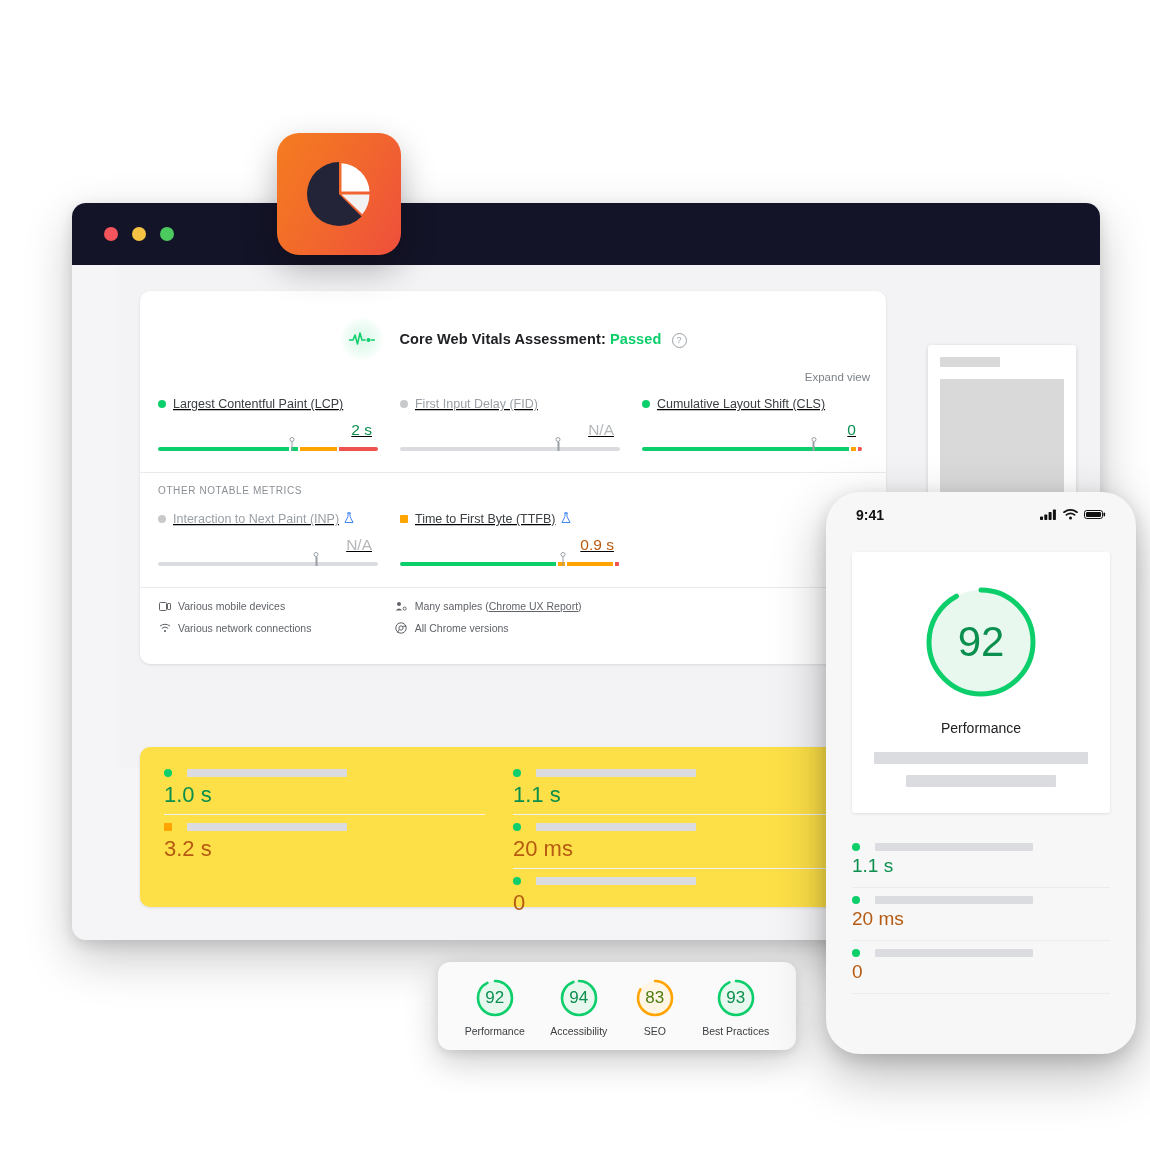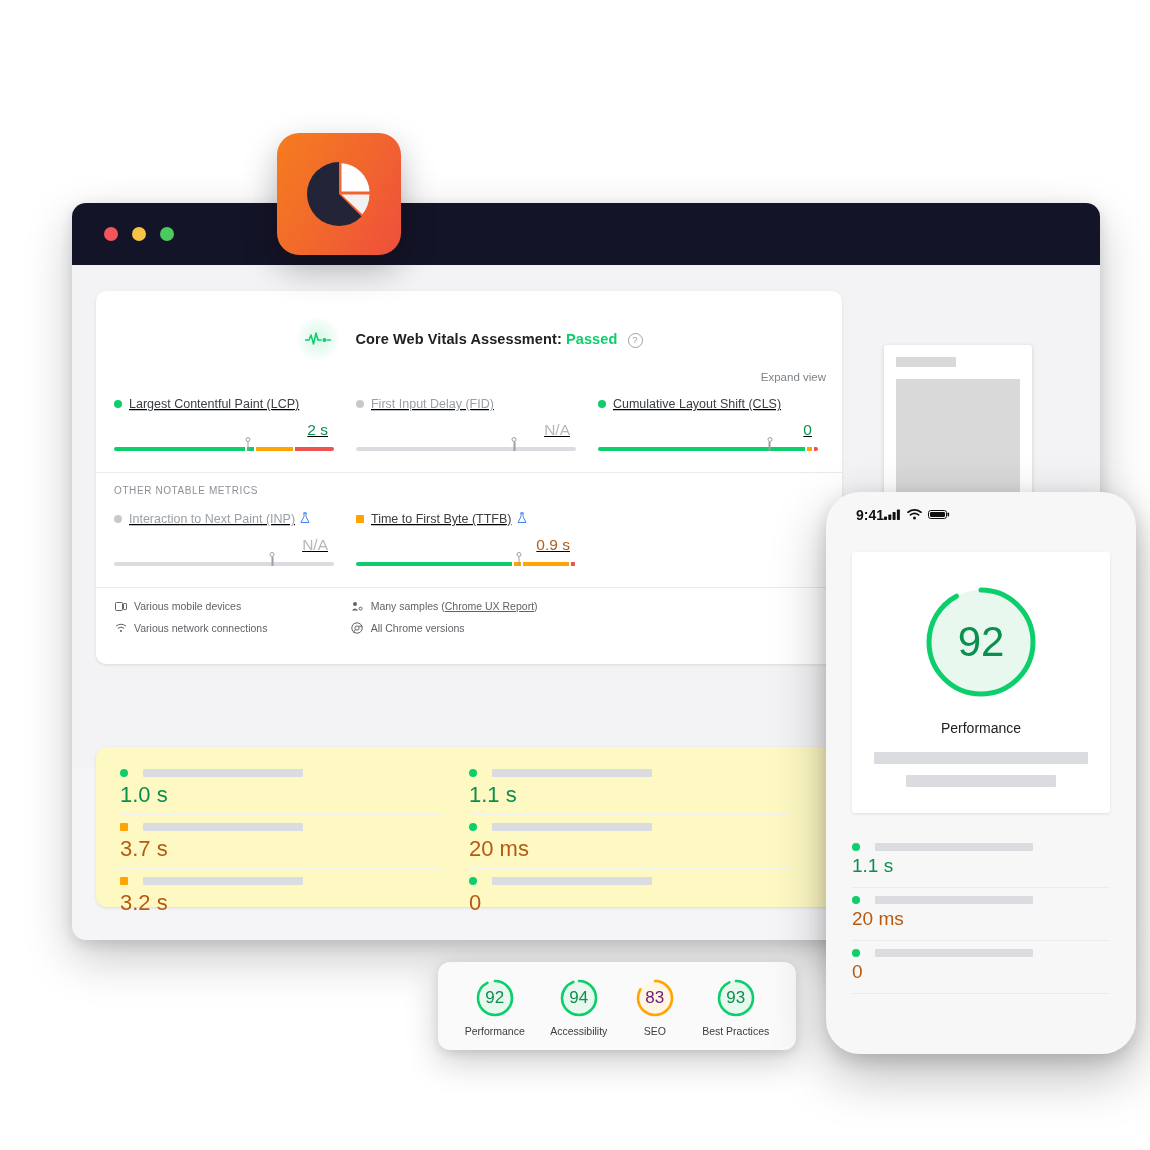--- a/index.html
+++ b/index.html
@@ -21,21 +21,21 @@
     overflow: hidden;
   }
   .browser-bar {
     height: 62px; background: #141428;
     display: flex; align-items: center; padding-left: 32px;
   }
   .dot { width: 14px; height: 14px; border-radius: 50%; margin-right: 14px; }
   .dot.red { background: #f4545c; }
   .dot.yellow { background: #f6c244; }
   .dot.green { background: #4cc95f; }
-  .browser-body { position: relative; height: 503px; background: #f3f3f5; }
+  .browser-body { position: relative; height: 503px; background: #f3f3f5; margin-left: 44px; }
 
   
   .cwv-card {
     position: absolute; left: 24px; top: 26px;
     width: 746px; height: 373px;
     background: #ffffff; border-radius: 10px;
     box-shadow: 0 1px 3px rgba(0,0,0,.10);
     overflow: hidden;
   }
   .cwv-header {
@@ -133,21 +133,21 @@
     box-shadow: 0 1px 4px rgba(0,0,0,.14);
     padding: 12px; box-sizing: border-box;
   }
   .thumb-bar { width: 60px; height: 10px; background: #d9d9d9; border-radius: 1px; }
   .thumb-box { margin-top: 12px; width: 124px; height: 126px; background: #d9d9d9; }
 
   
   .metrics-card {
     position: absolute; left: 24px; top: 482px;
     width: 746px; height: 160px;
-    background: #fef9c3; border-radius: 10px;
+    background: #fde047; border-radius: 10px;
     box-shadow: 0 1px 3px rgba(0,0,0,.10);
     padding: 22px 24px 0 24px; box-sizing: border-box;
     display: flex;
   }
   .mcol { width: 50%; padding-right: 28px; box-sizing: border-box; }
   .mrow { padding-bottom: 6px; }
   .mrow + .mrow { border-top: 1px solid #f1f1f1; padding-top: 8px; }
   .mhead { display: flex; align-items: center; }
   .mskel { height: 8px; background: #dadce0; border-radius: 1px; margin-left: 8px; }
   .mval { font-size: 22px; margin-top: 5px; }
@@ -172,21 +172,21 @@
 
   
   .phone {
     position: absolute; left: 826px; top: 492px;
     width: 310px; height: 562px;
     background: #f7f7f7; border-radius: 34px;
     box-shadow: 0 20px 54px rgba(0,0,0,.28), 0 6px 18px rgba(0,0,0,.14);
     overflow: hidden;
   }
   .status-bar {
-    height: 46px; display: flex; align-items: center; justify-content: flex-start;
+    height: 46px; display: flex; align-items: center; justify-content: space-between;
     padding: 0 30px 0 30px; box-sizing: border-box;
   }
   .status-time { font-size: 14px; font-weight: bold; color: #111; }
   .status-right { display: flex; align-items: center; gap: 6px; }
   .phone-card {
     margin: 14px 26px 0 26px; background: #ffffff;
     border-radius: 3px; box-shadow: 0 1px 3px rgba(0,0,0,.10);
     padding: 26px 0 26px 0; text-align: center;
   }
   .big-ring { width: 128px; height: 128px; margin: 0 auto; position: relative; }
@@ -420,27 +420,20 @@
               <span class="bullet green"></span>
               <span class="mskel" style="width:160px"></span>
             </div>
             <div class="mval v-green">1.0 s</div>
           </div>
           <div class="mrow">
             <div class="mhead">
               <span class="bullet sq orange"></span>
               <span class="mskel" style="width:160px"></span>
             </div>
-            <div class="mval v-orange">3.7 s</div>
-          </div>
-          <div class="mrow">
-            <div class="mhead">
-              <span class="bullet sq orange"></span>
-              <span class="mskel" style="width:160px"></span>
-            </div>
             <div class="mval v-orange">3.2 s</div>
           </div>
         </div>
         <div class="mcol">
           <div class="mrow">
             <div class="mhead">
               <span class="bullet green"></span>
               <span class="mskel" style="width:160px"></span>
             </div>
             <div class="mval v-green">1.1 s</div>
@@ -496,21 +489,21 @@
       </div>
       <div class="score-name">Accessibility</div>
     </div>
 
     <div class="score-item">
       <div class="ring">
         <svg width="44" height="44" viewBox="0 0 44 44" style="position:absolute;left:0;top:0;transform:rotate(-90deg)">
           <circle cx="22" cy="22" r="17" fill="#fff6e6"></circle>
           <circle cx="22" cy="22" r="17" fill="none" stroke="#ffa400" stroke-width="2.6" stroke-dasharray="88.6 116.4" stroke-linecap="round"></circle>
         </svg>
-        <span class="ring-num" style="color:#701a75">83</span>
+        <span class="ring-num" style="color:#4d7c0f">83</span>
       </div>
       <div class="score-name">SEO</div>
     </div>
 
     <div class="score-item">
       <div class="ring">
         <svg width="44" height="44" viewBox="0 0 44 44" style="position:absolute;left:0;top:0;transform:rotate(-90deg)">
           <circle cx="22" cy="22" r="17" fill="#e8f8ef"></circle>
           <circle cx="22" cy="22" r="17" fill="none" stroke="#0cce6b" stroke-width="2.6" stroke-dasharray="99.3 105.7" stroke-linecap="round"></circle>
         </svg>

